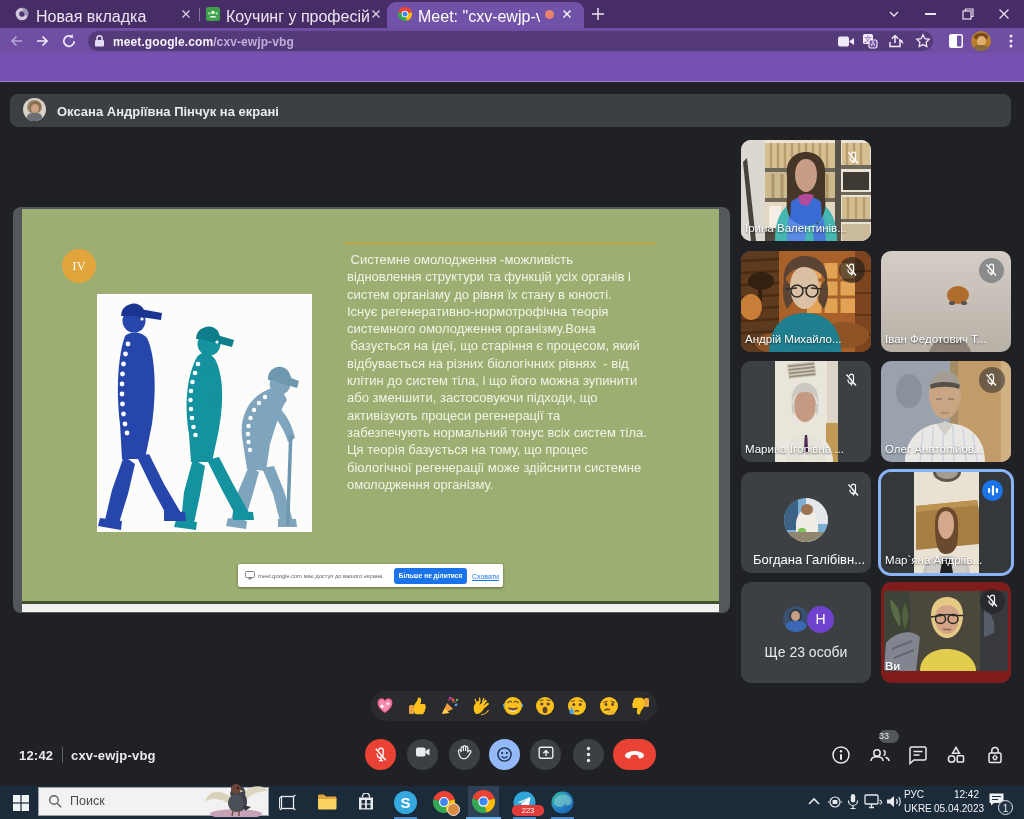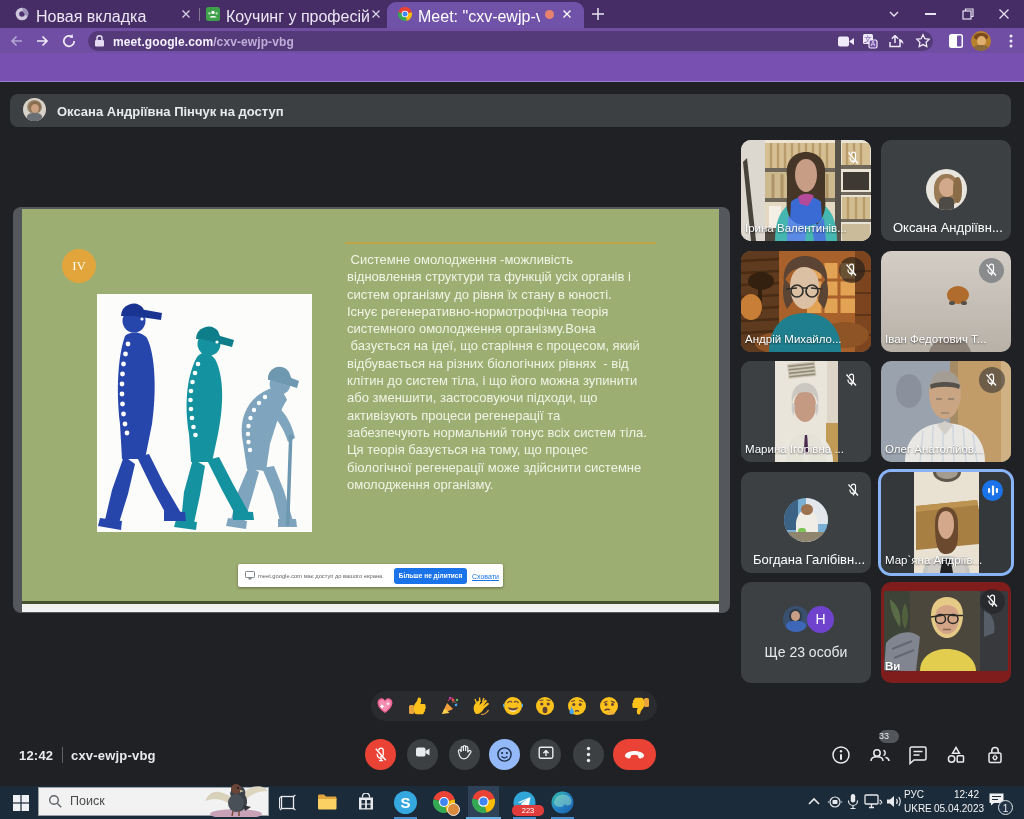--- a/index.html
+++ b/index.html
@@ -142,21 +142,21 @@
 <div id="bookmarks" class="abs"></div>
 
 <div id="page" class="abs">
   <div id="banner" class="abs"></div>
   <div class="abs" style="left:23px;top:19px;width:23px;height:23px;border-radius:50%;background:#d8d2c8;overflow:hidden">
     <div style="position:absolute;left:4px;top:2px;width:15px;height:14px;border-radius:50%;background:#9a8a72"></div>
     <div style="position:absolute;left:5.5px;top:3px;width:12px;height:12px;border-radius:50%;background:#8a6d4e"></div>
     <div style="position:absolute;left:7.5px;top:5.5px;width:8px;height:9px;border-radius:50%;background:#caa183"></div>
     <div style="position:absolute;left:4px;top:15px;width:15px;height:9px;border-radius:40%;background:#6a6e75"></div>
   </div>
-  <div class="abs" style="left:57px;top:25px;font-size:13px;font-weight:bold;color:#e8eaed">Оксана Андріївна Пінчук на доступ</div>
+  <div class="abs" style="left:57px;top:25px;font-size:13px;font-weight:bold;color:#e8eaed">Оксана Андріївна Пінчук на екрані</div>
 
   <div id="stage" class="abs">
     <div id="slide"></div>
     <div class="abs" style="left:9px;top:394px;width:697px;height:3px;background:#46512F"></div>
     <div class="abs" style="left:9px;top:397px;width:697px;height:8px;background:#F2F2F0"></div>
   </div>
 
   <div class="abs" style="left:62px;top:170px;width:34px;height:34px;border-radius:50%;background:#E2A53C;
        color:#fdf8ec;font-family:'Liberation Serif',serif;font-size:13px;text-align:center;line-height:34px">IV</div>
   <div class="abs" style="left:345px;top:163px;width:311px;height:2px;background:#C8A33C;opacity:.85"></div>
@@ -332,29 +332,20 @@
       <path d="M47 76 C53 84 62 86 66 85 L64 101 L46 101 Z" fill="#5a8ae4"></path>
       <path d="M83 78 C79 84 73 86 71 86 L73 101 L85 101 Z" fill="#4a78d8"></path>
     </svg>
     <svg class="abs" style="right:10px;top:11px" width="15" height="15" viewBox="0 0 15 15">
       <path d="M5.5 3.2 A2 2 0 0 1 9.5 3.2 L9.5 7.2 A2 2 0 0 1 6.6 9 M4 6.5 L4 7.2 A3.5 3.5 0 0 0 9 10.4 M7.5 10.8 L7.5 12.6" stroke="#fff" stroke-width="1.2" fill="none"></path>
       <line x1="2.5" y1="1.5" x2="12" y2="12.5" stroke="#fff" stroke-width="1.3"></line>
     </svg>
     <div class="tname">Ірина Валентинів...</div>
   </div>
 
-  <div class="tile" style="left:881px;top:61px">
-    <div class="abs" style="left:45px;top:29px;width:41px;height:41px;border-radius:50%;background:#e8e5de;overflow:hidden">
-      <div style="position:absolute;left:8px;top:5px;width:25px;height:32px;border-radius:46% 46% 40% 40%;background:#9a7b55"></div>
-      <div style="position:absolute;left:12.5px;top:9px;width:16px;height:19px;border-radius:50%;background:#d3a98c"></div>
-      <div style="position:absolute;left:13px;top:28px;width:15px;height:13px;border-radius:35% 35% 0 0;background:#4e4a46"></div>
-      <div style="position:absolute;left:27px;top:8px;width:9px;height:26px;border-radius:45%;background:#8a6c48"></div>
-    </div>
-    <div class="tname2">Оксана Андріївн...</div>
-  </div>
 
   <div class="tile" style="left:881px;top:171.5px">
     <svg width="130" height="101" viewBox="0 0 130 101">
       <defs>
             <linearGradient id="ivbg" x1="0" y1="0" x2="0" y2="1">
         <stop offset="0" stop-color="#d3cdc5"></stop>
               <stop offset="1" stop-color="#b7b1a8"></stop>
             </linearGradient>
           </defs>
       <rect width="130" height="101" fill="url(#ivbg)"></rect>

